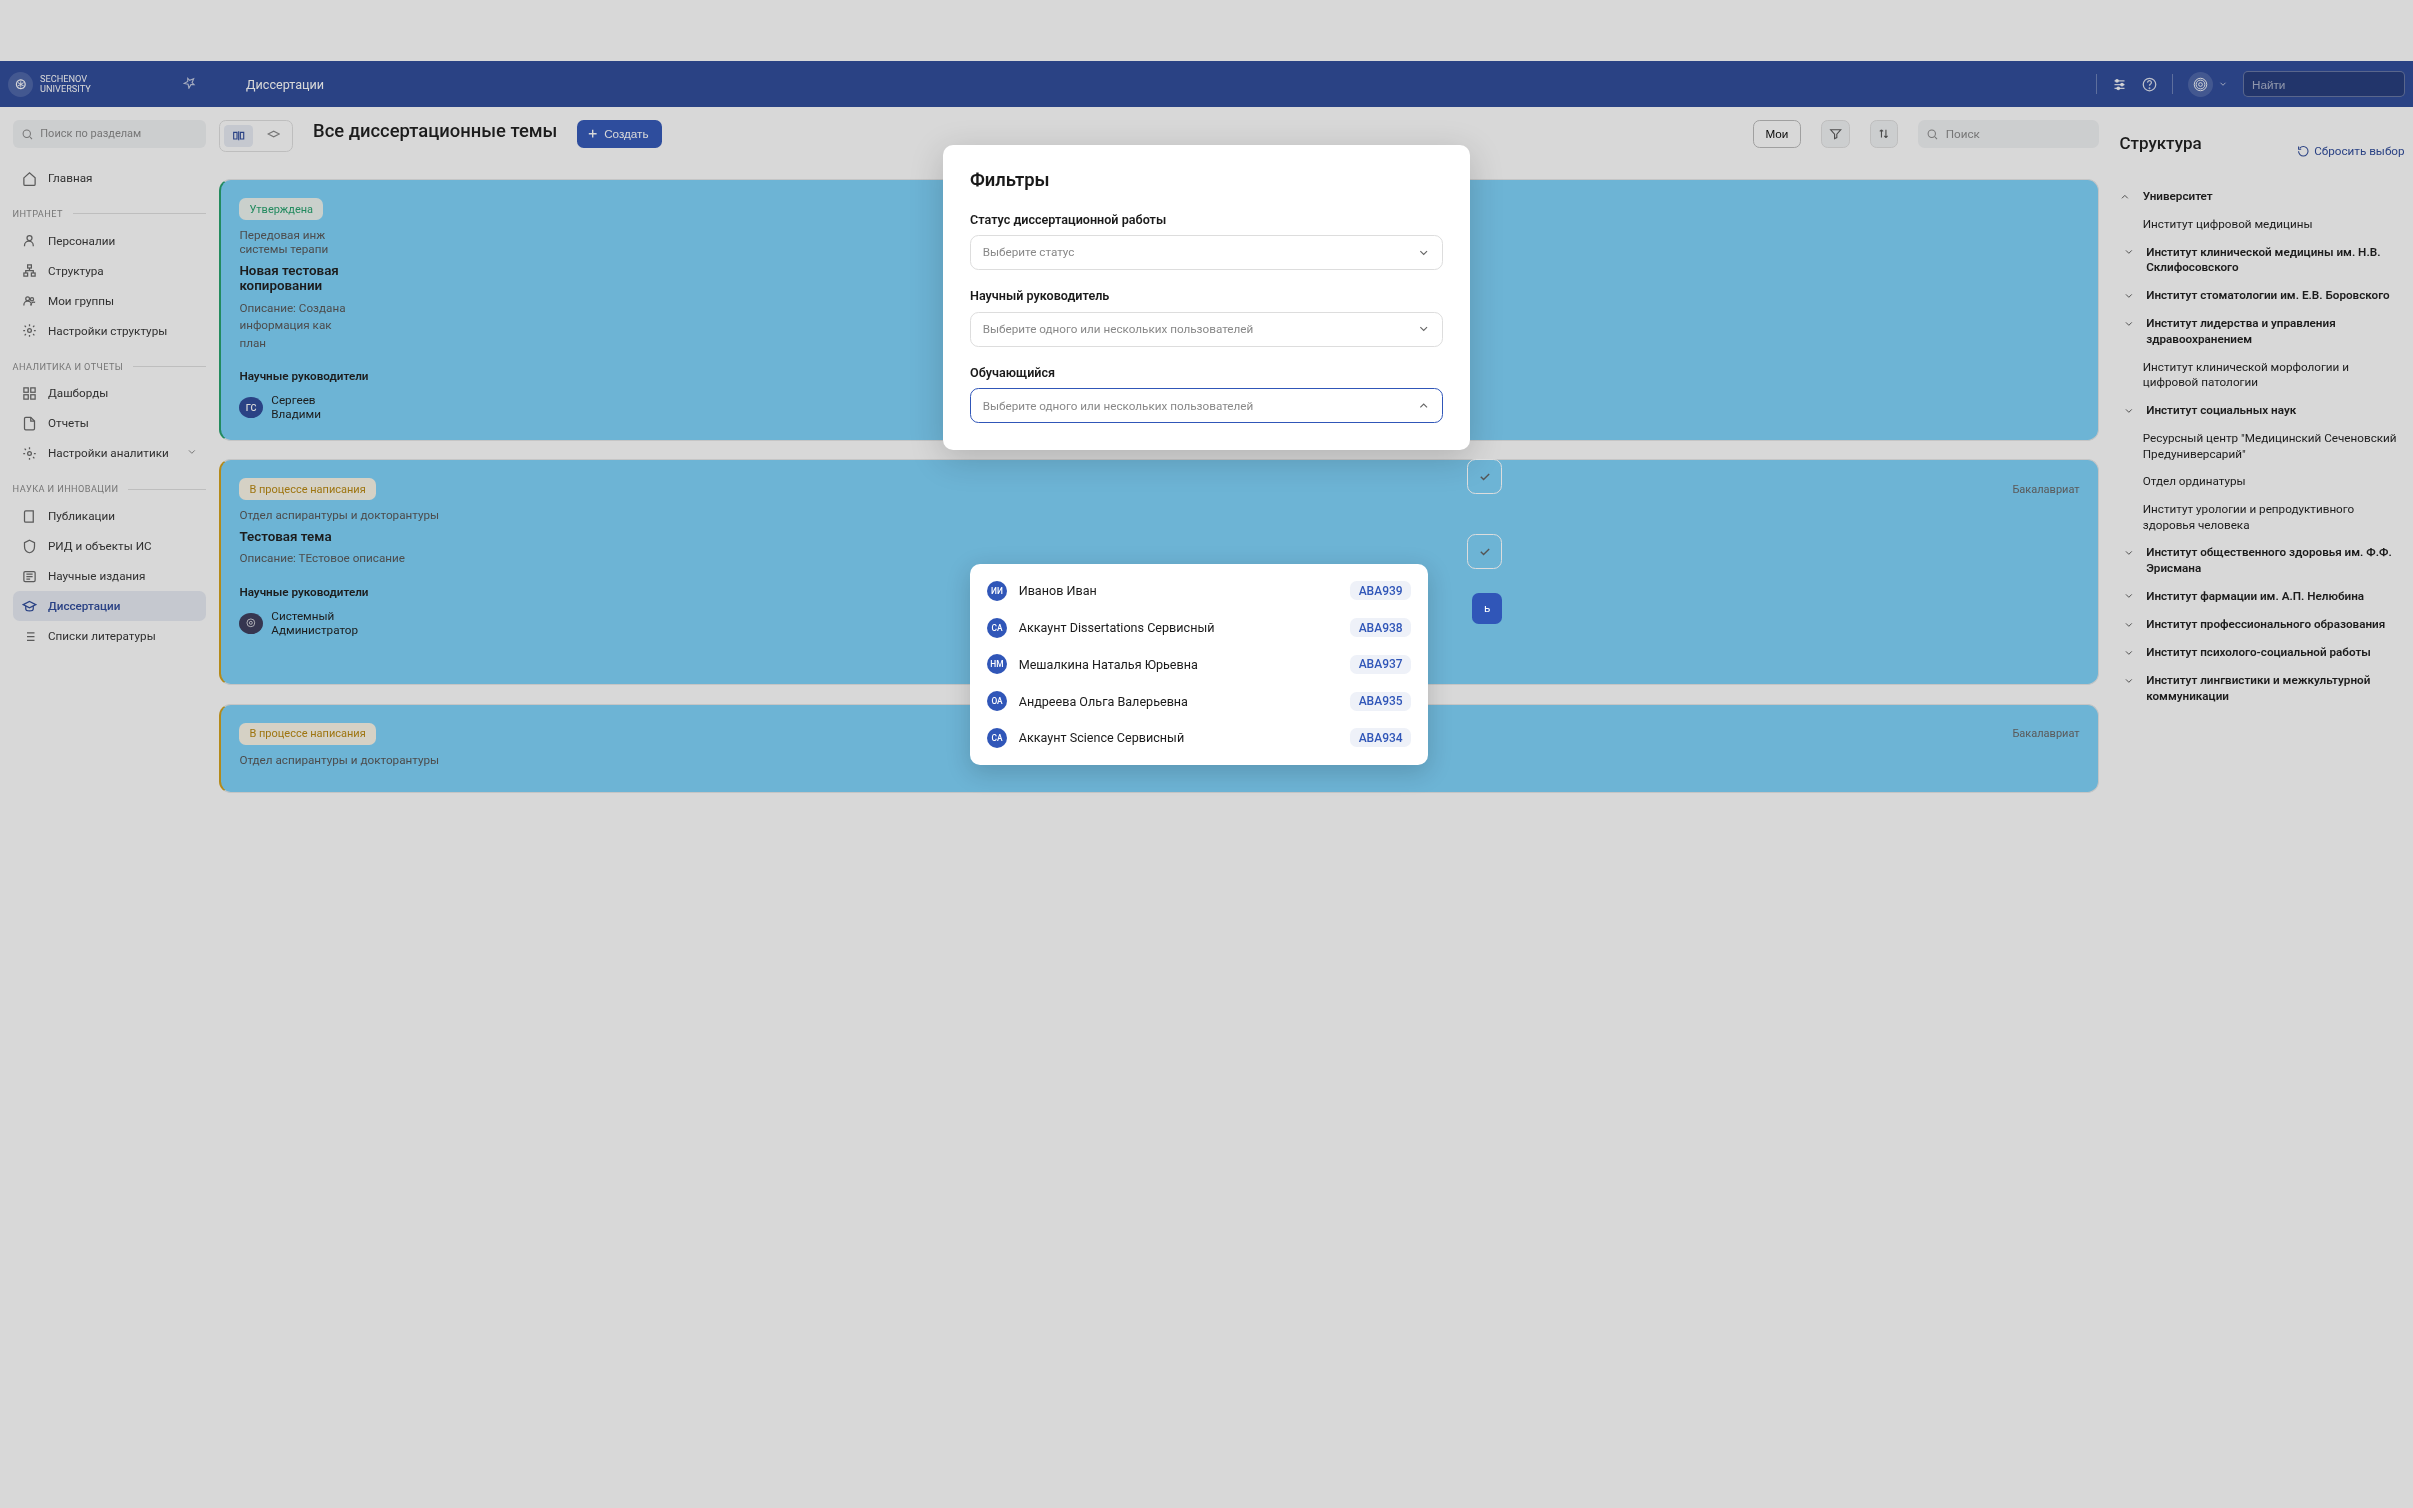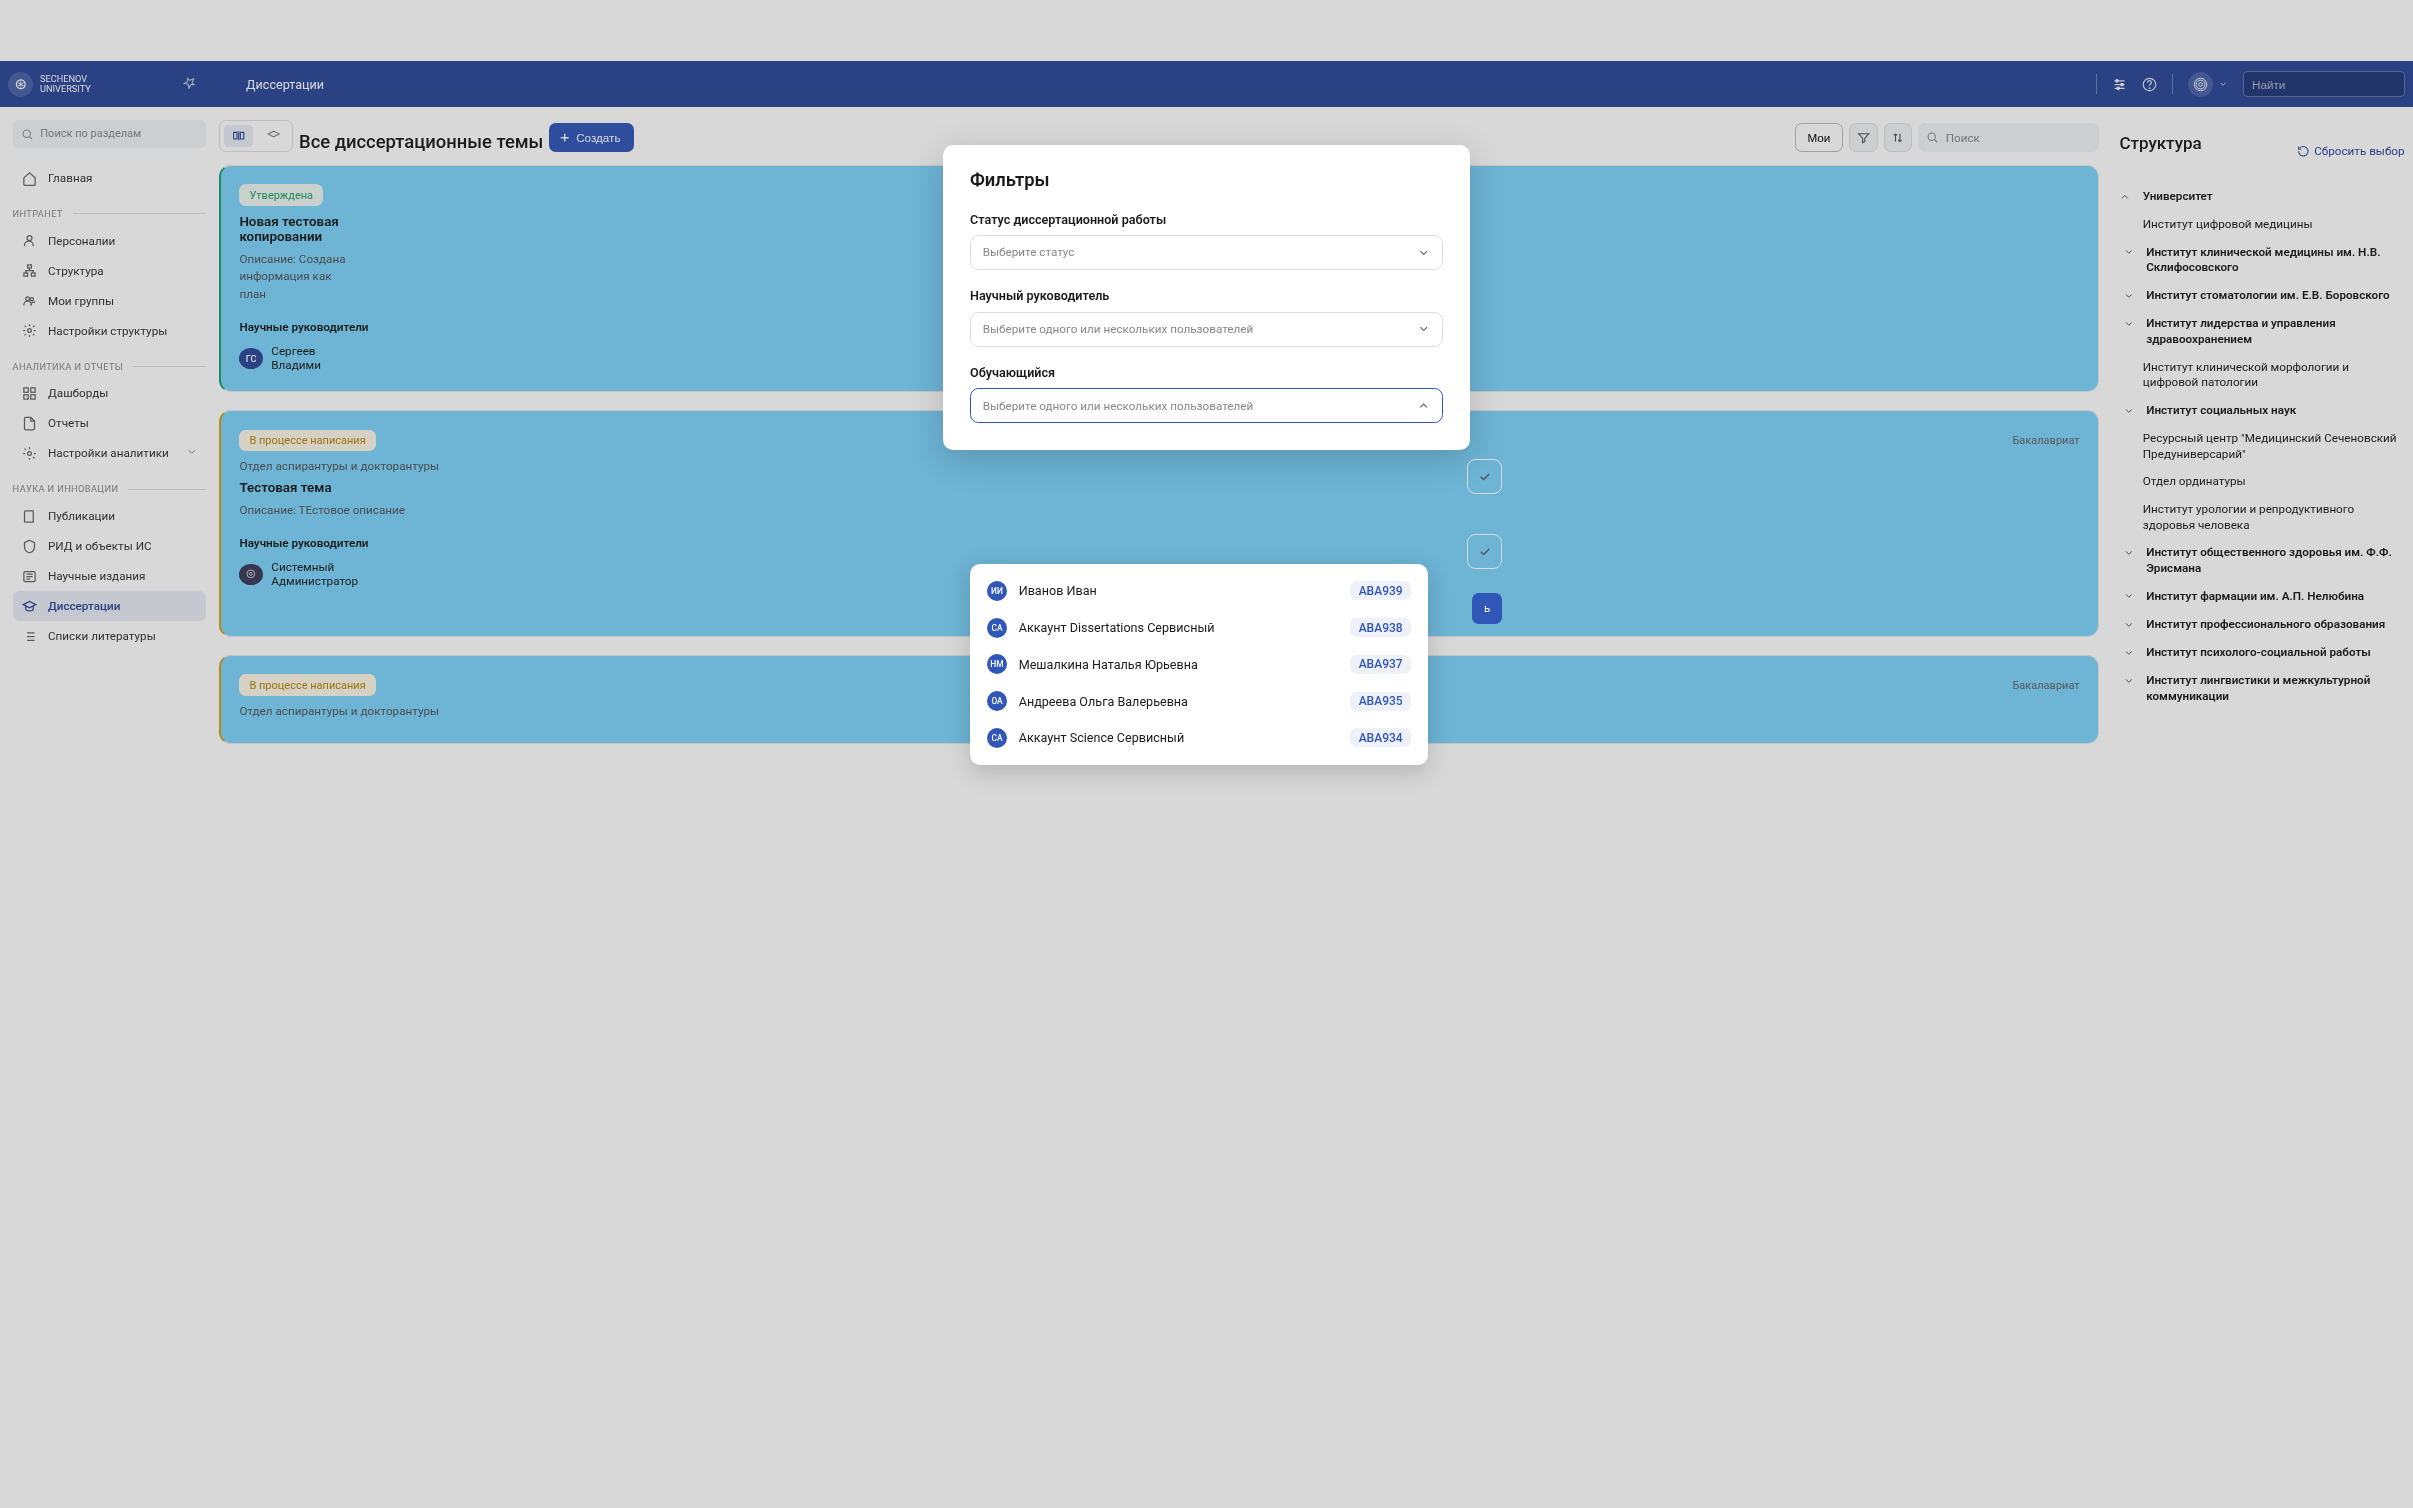--- a/index.html
+++ b/index.html
@@ -28,21 +28,21 @@
   .side-section-label { display: flex; align-items: center; gap: 10px; color: #888; font-size: 9.2px; letter-spacing: 0.4px; margin: 15px 0 6.7px 0; }
   .side-section-label .line { flex: 1; height: 0.8px; background: #e0e0e0; }
   .side-item { display: flex; align-items: center; gap: 10px; height: 30px; padding: 0 8.4px; border-radius: 6.7px; cursor: pointer; color: #333; font-size: 11.7px; }
   .side-item.active { background: #e8ecf5; color: #2b4899; font-weight: 500; }
   .side-item .icon { width: 17px; height: 17px; display: flex; align-items: center; justify-content: center; color: #666; }
   .side-item.active .icon { color: #2b4899; }
   .side-item .chevron { margin-left: auto; color: #888; }
   
   .main { flex: 1; padding: 12.6px 0 0 0; display: flex; overflow: hidden; min-width: 0; }
   .main-left { flex: 1; padding: 0 17px 0 0; min-width: 0; }
-  .toolbar { display: flex; align-items: flex-end; gap: 6px; margin-bottom: 13px; }
+  .toolbar { display: flex; align-items: flex-start; gap: 20px; margin-bottom: 27px; }
   .toggle-group { display: flex; gap: 6.7px; border: 0.8px solid #e0e0e0; border-radius: 6.7px; padding: 4.2px; }
   .toggle-btn { width: 28.5px; height: 22px; display: flex; align-items: center; justify-content: center; border-radius: 4.2px; cursor: pointer; color: #888; }
   .toggle-btn.active { background: #e8ecf5; color: #2b4899; }
   .page-title { font-size: 18.4px; font-weight: 500; }
   .create-btn { background: #3056b8; color: #fff; border: none; border-radius: 6.7px; height: 28.5px; padding: 0 13.4px 0 8.4px; display: flex; align-items: center; gap: 5px; font-size: 11.7px; cursor: pointer; }
   .spacer { flex: 1; }
   .my-btn { border: 0.8px solid #bbb; border-radius: 6.7px; height: 28.5px; padding: 0 11.7px; background: #fff; cursor: pointer; font-size: 11.7px; }
   .icon-btn { border: 0.8px solid #e0e0e0; background: #f1f3f5; width: 28.5px; height: 28.5px; border-radius: 6.7px; display: flex; align-items: center; justify-content: center; cursor: pointer; color: #555; }
   .list-search { border: none; background: #f1f3f5; border-radius: 6.7px; height: 28.5px; width: 181px; display: flex; align-items: center; padding: 0 8.4px; gap: 6.7px; color: #888; }
   
@@ -332,20 +332,21 @@
               <path d="M21 21l-4-4"></path>
             </svg>
           <span>Поиск</span>
         </div>
       </div>
 
       <div class="card green">
         <div class="card-badges">
           <span class="badge">Утверждена</span>
         </div>
+        <div class="card-dept"><span>Передовая инж</span><br><span>системы терапи</span></div>
         <div class="card-title" style="white-space:pre-line">Новая тестовая
 копировании</div>
         <div class="card-desc" style="white-space:pre-line">Описание: Создана
 информация как
 план</div>
         <div class="card-subhead">Научные руководители</div>
         <div class="person-list">
           <div class="person">
             <div class="p-avatar">ГС</div>
             <div style="white-space:pre-line">Сергеев

